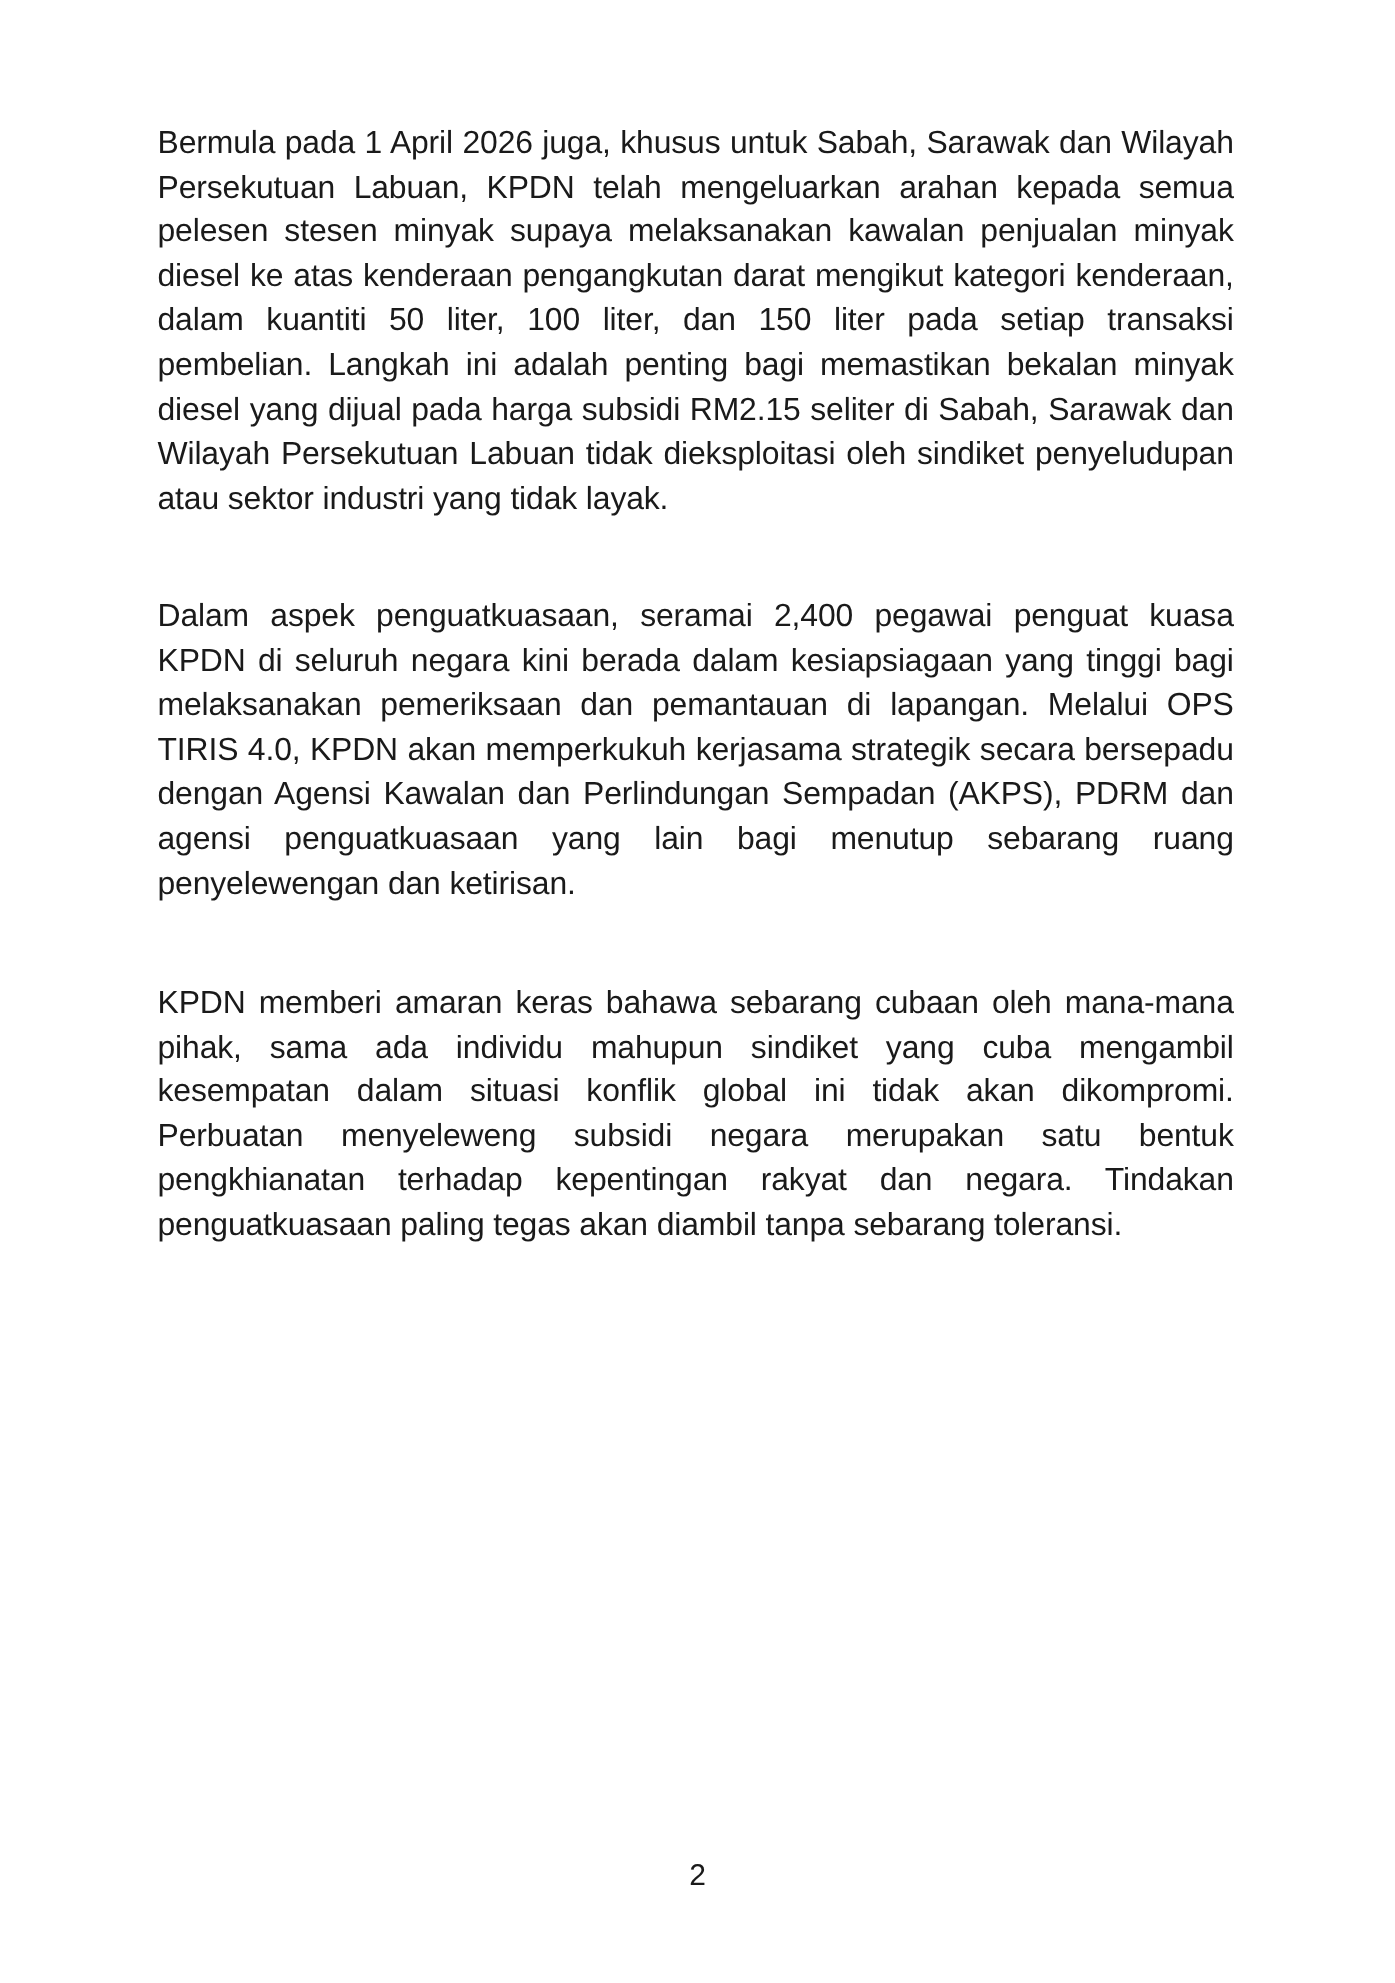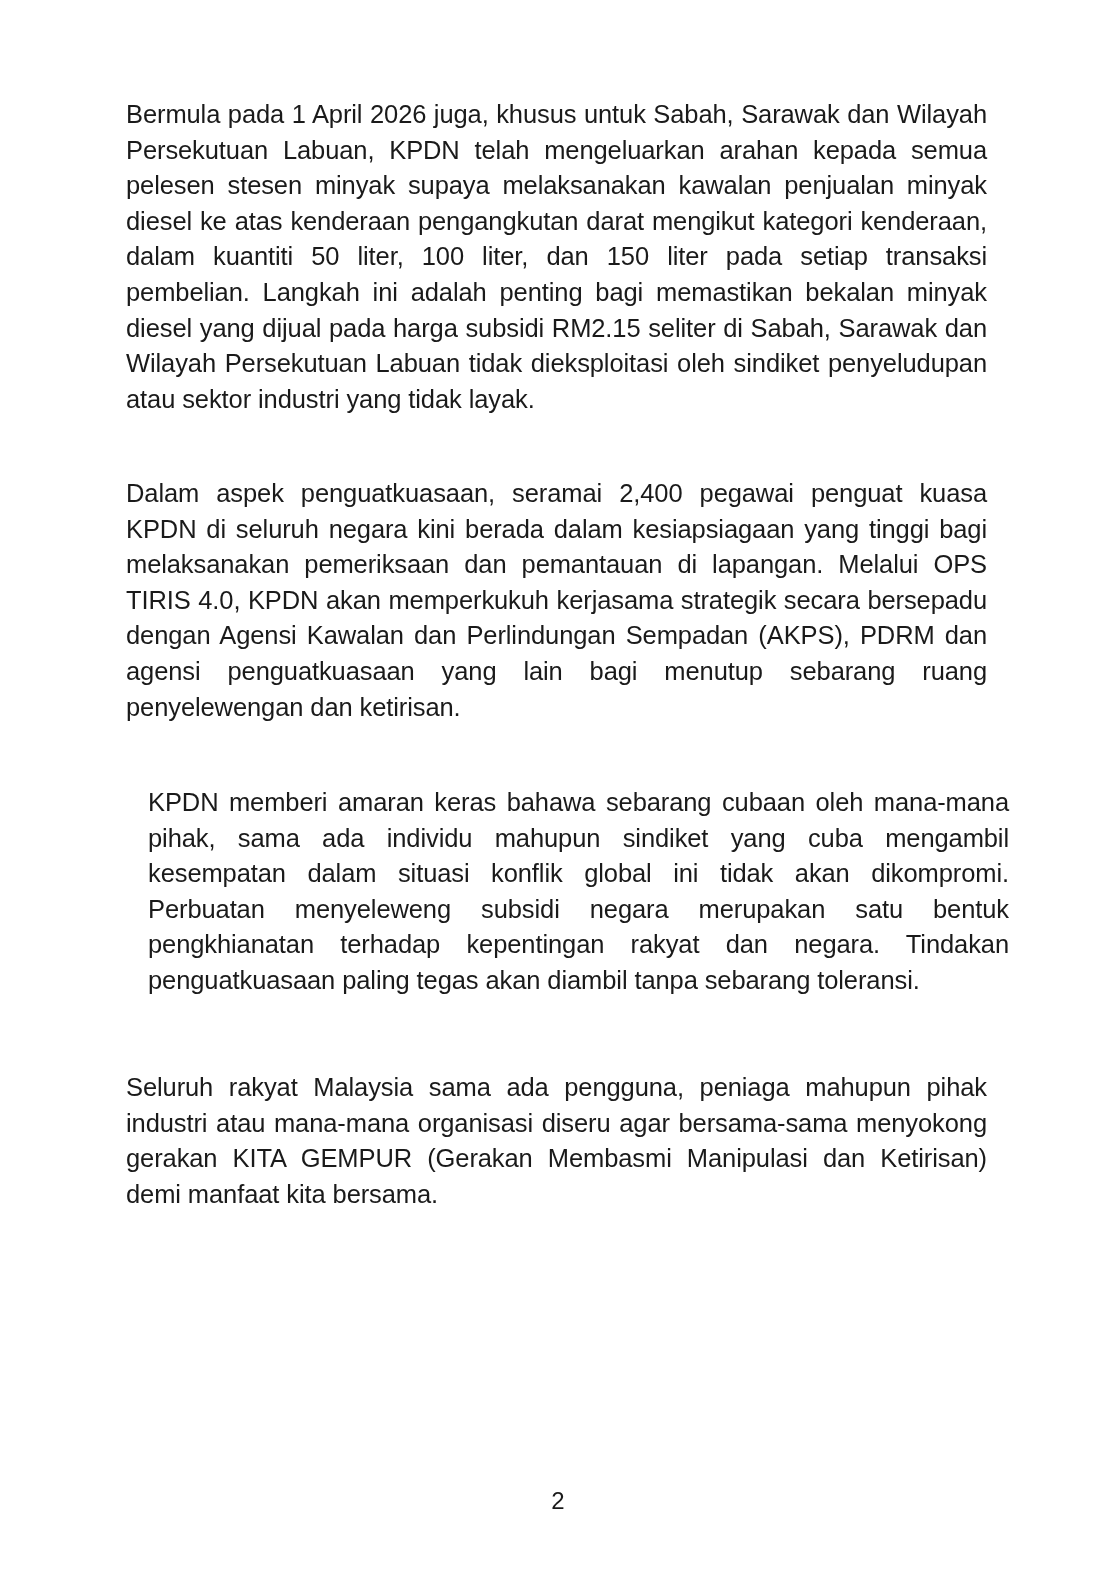--- a/index.html
+++ b/index.html
@@ -31,21 +31,21 @@
       line-height: 35.6px;
       text-align: justify;
       letter-spacing: -0.1px;
       word-spacing: 0px;
     }
     .para {
       margin: 0;
     }
     #para1 { top: 97px; }
     #para2 { top: 476px; }
-    #para3 { top: 785px; margin-left: 22px; }
+    #para3 { top: 785px; }
     #para4 { top: 1070px; }
     .page-number {
       position: absolute;
       left: 0;
       width: 1116px;
       top: 1486px;
       text-align: center;
       font-size: 24px;
       line-height: 30px;
       color: #1a1a1a;
@@ -57,17 +57,14 @@
 <div class="page">
   <div class="body-text" id="para1">
     <p class="para">Bermula pada 1 April 2026 juga, khusus untuk Sabah, Sarawak dan Wilayah Persekutuan Labuan, KPDN telah mengeluarkan arahan kepada semua pelesen stesen minyak supaya melaksanakan kawalan penjualan minyak diesel ke atas kenderaan pengangkutan darat mengikut kategori kenderaan, dalam kuantiti 50 liter, 100 liter, dan 150 liter pada setiap transaksi pembelian. Langkah ini adalah penting bagi memastikan bekalan minyak diesel yang dijual pada harga subsidi RM2.15 seliter di Sabah, Sarawak dan Wilayah Persekutuan Labuan tidak dieksploitasi oleh sindiket penyeludupan atau sektor industri yang tidak layak.</p>
   </div>
   <div class="body-text" id="para2">
     <p class="para">Dalam aspek penguatkuasaan, seramai 2,400 pegawai penguat kuasa KPDN di seluruh negara kini berada dalam kesiapsiagaan yang tinggi bagi melaksanakan pemeriksaan dan pemantauan di lapangan. Melalui OPS TIRIS 4.0, KPDN akan memperkukuh kerjasama strategik secara bersepadu dengan Agensi Kawalan dan Perlindungan Sempadan (AKPS), PDRM dan agensi penguatkuasaan yang lain bagi menutup sebarang ruang penyelewengan dan ketirisan.</p>
   </div>
   <div class="body-text" id="para3">
     <p class="para">KPDN memberi amaran keras bahawa sebarang cubaan oleh mana-mana pihak, sama ada individu mahupun sindiket yang cuba mengambil kesempatan dalam situasi konflik global ini tidak akan dikompromi. Perbuatan menyeleweng subsidi negara merupakan satu bentuk pengkhianatan terhadap kepentingan rakyat dan negara. Tindakan penguatkuasaan paling tegas akan diambil tanpa sebarang toleransi.</p>
   </div>
-  <div class="body-text" id="para4">
-    <p class="para">Seluruh rakyat Malaysia sama ada pengguna, peniaga mahupun pihak industri atau mana-mana organisasi diseru agar bersama-sama menyokong gerakan KITA GEMPUR (Gerakan Membasmi Manipulasi dan Ketirisan) demi manfaat kita bersama.</p>
-  </div>
   <div class="page-number">2</div>
 </div>
 
 </body></html>

